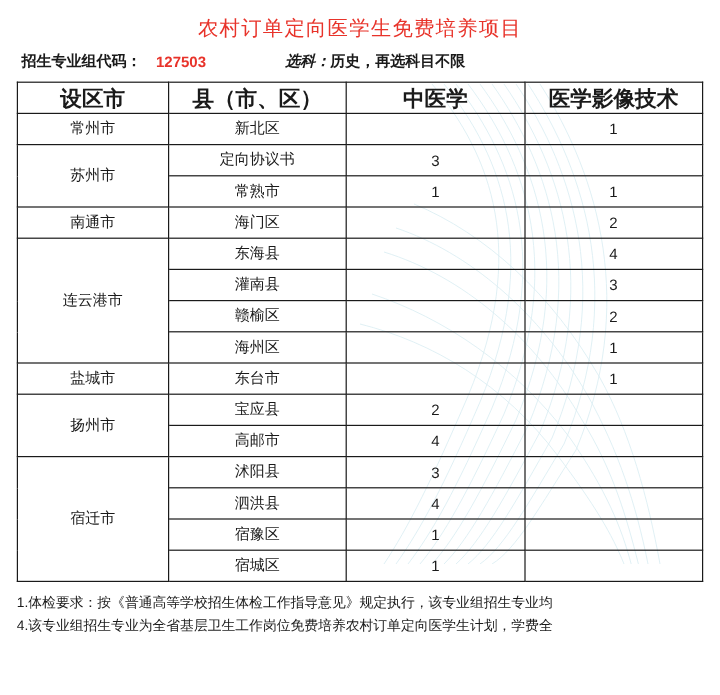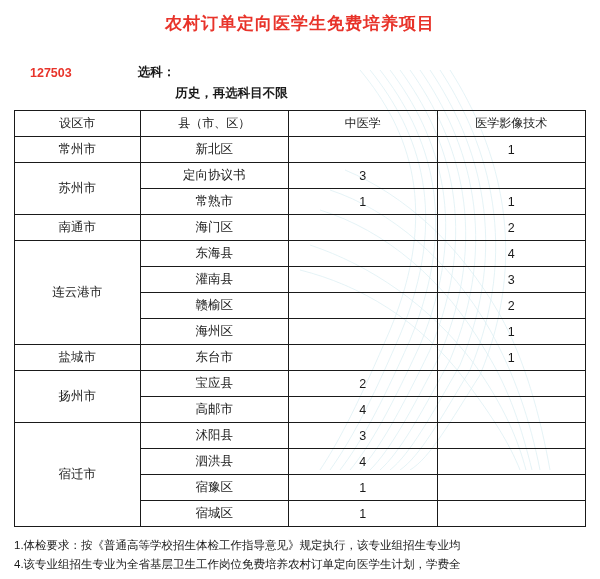--- a/index.html
+++ b/index.html
@@ -29,61 +29,61 @@
     left: 300px;
     width: 300px;
     height: 400px;
     pointer-events: none;
     z-index: 0;
     opacity: 0.55;
   }
   .title {
     text-align: center;
     color: #e8332a;
-    font-weight: bold;
+    font-weight: normal;
     font-size: 17px;
     letter-spacing: 1px;
     margin: 4px 0 8px 0;
     position: relative;
     z-index: 2;
   }
   .subline {
     display: flex;
     align-items: center;
     justify-content: flex-start;
     font-size: 12.5px;
     font-weight: bold;
     margin: 0 0 8px 4px;
     position: relative;
     z-index: 2;
   }
   .subline .code { color: #e8332a; margin-left: 12px; }
   .subline .sep { display: inline-block; width: 66px; }
-  .subline .sel-lbl { color: #1a1a1a; }
-  .subline .sel-val { color: #1a1a1a; margin-top: 42px; }
+  .subline .sel-lbl { color: #1a1a1a; font-style: italic; }
+  .subline .sel-val { color: #1a1a1a; }
 
   table.main {
     width: 100%;
     border-collapse: collapse;
     font-size: 12.5px;
     position: relative;
     z-index: 2;
     background: transparent;
   }
   table.main th, table.main td {
     border: 1px solid #1a1a1a;
     height: 25px;
     text-align: center;
     vertical-align: middle;
     padding: 0 2px;
     background: transparent;
   }
   table.main th {
-    font-weight: normal;
-    font-size: 12px;
+    font-weight: bold;
+    font-size: 18px;
   }
   col.c1 { width: 22%; }
   col.c2 { width: 26%; }
   col.c3 { width: 26%; }
   col.c4 { width: 26%; }
 
   .notes {
     margin-top: 10px;
     font-size: 11.5px;
     line-height: 1.55;
@@ -116,20 +116,21 @@
       <path d="M20 140 C 85 160, 145 210, 185 280 C 210 320, 222 360, 232 400"></path>
       <path d="M45 100 C 105 125, 160 175, 200 245 C 225 290, 240 345, 250 400"></path>
       <path d="M0 200 C 60 215, 120 250, 165 310 C 195 350, 210 375, 220 400"></path>
       <path d="M10 175 C 70 195, 130 235, 175 295 C 205 338, 218 370, 226 400"></path>
     </g>
   </svg>
 
   <div class="title">农村订单定向医学生免费培养项目</div>
 
   <div class="subline">
+    <span>招生专业组代码：</span>
     <span class="code">127503</span>
     <span class="sep"></span>
     <span class="sel-lbl">选科：</span>
     <span class="sel-val">历史，再选科目不限</span>
   </div>
 
   <table class="main">
     <colgroup>
       <col class="c1">
         <col class="c2">

